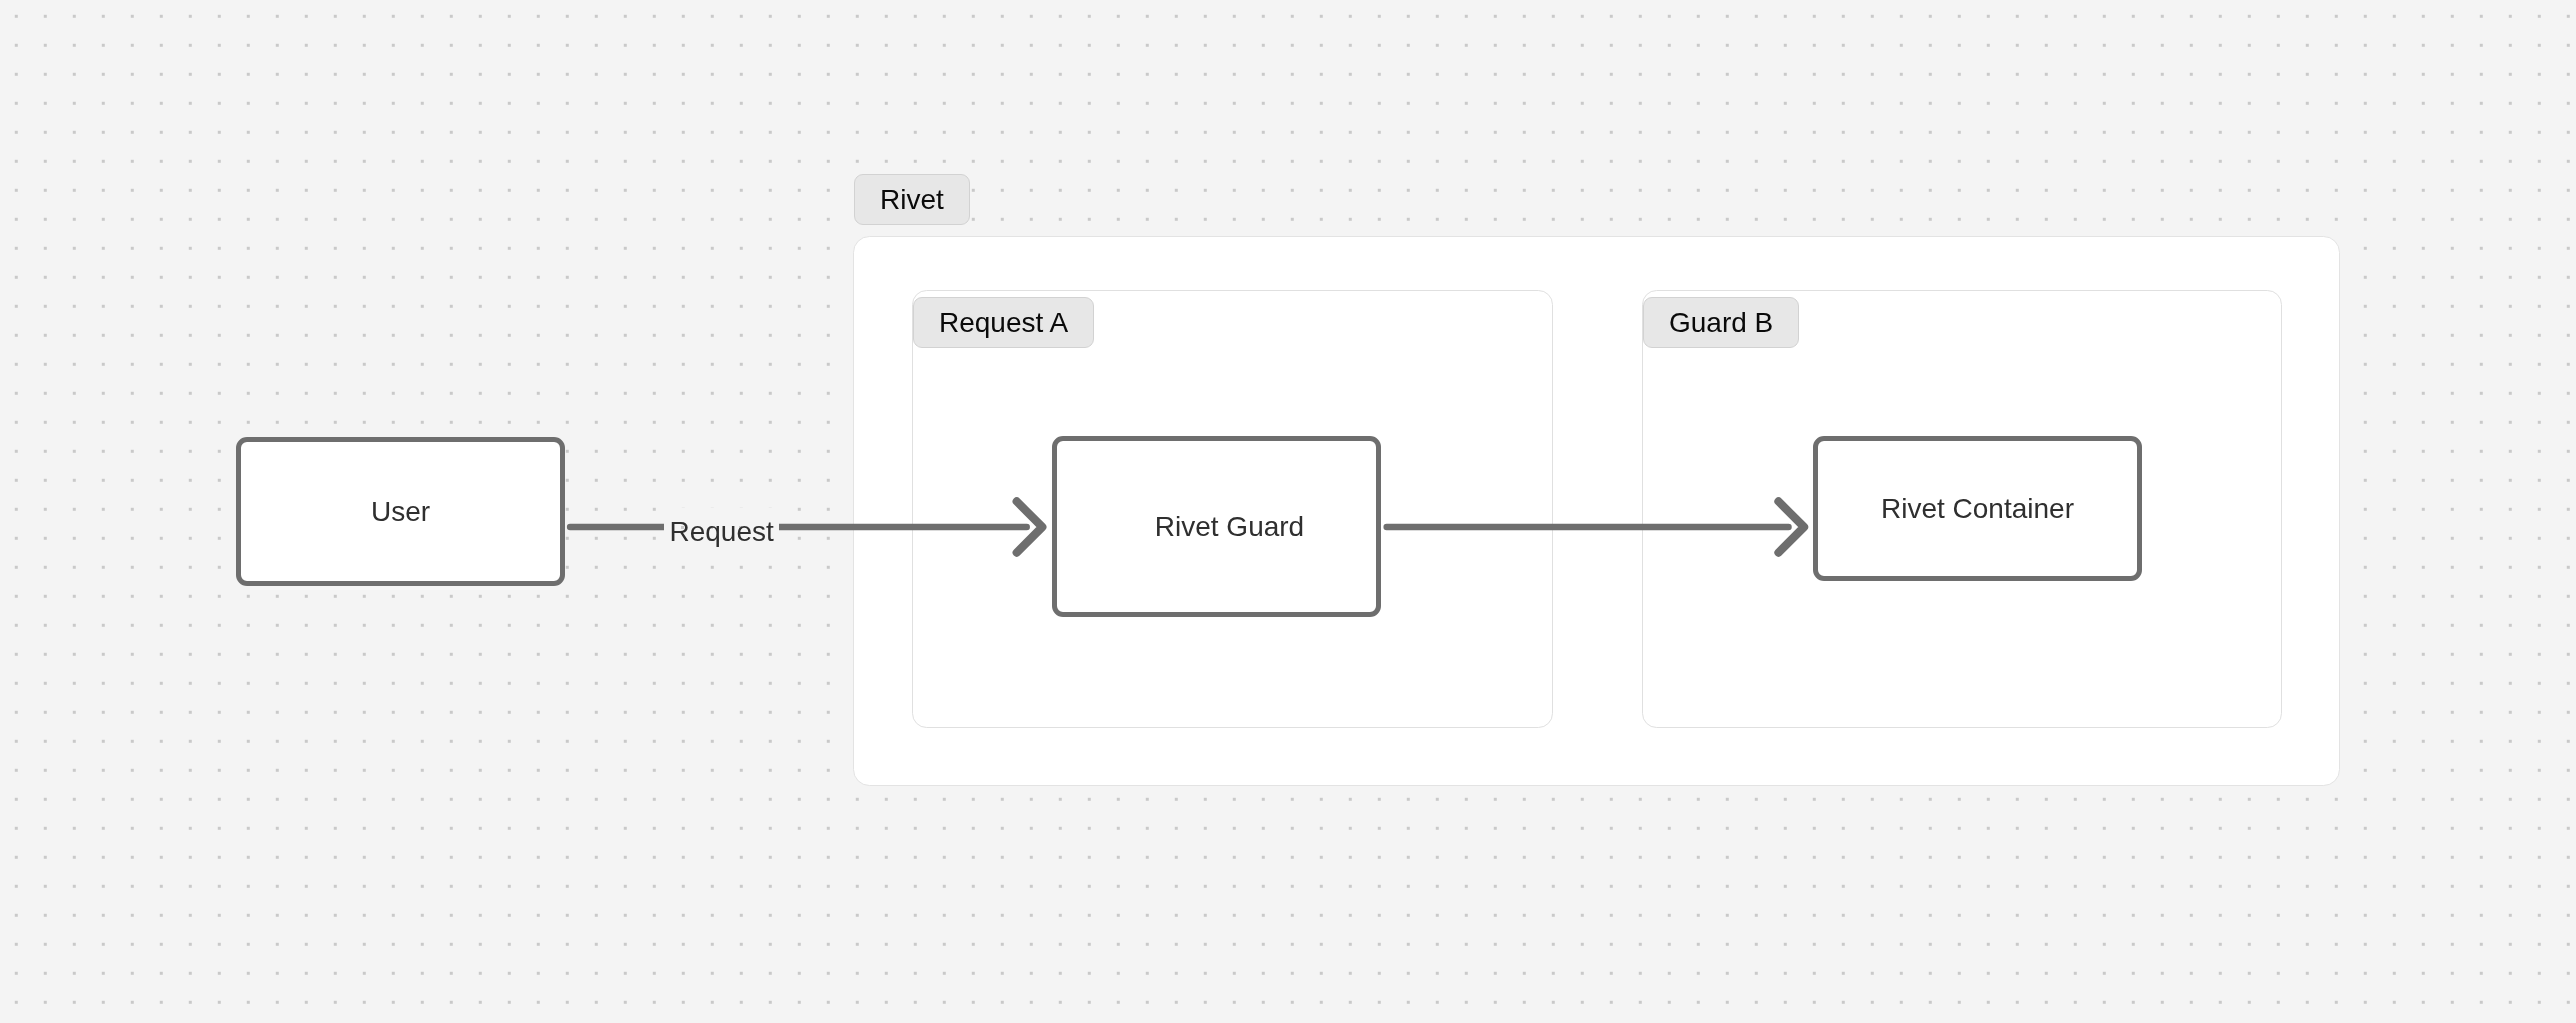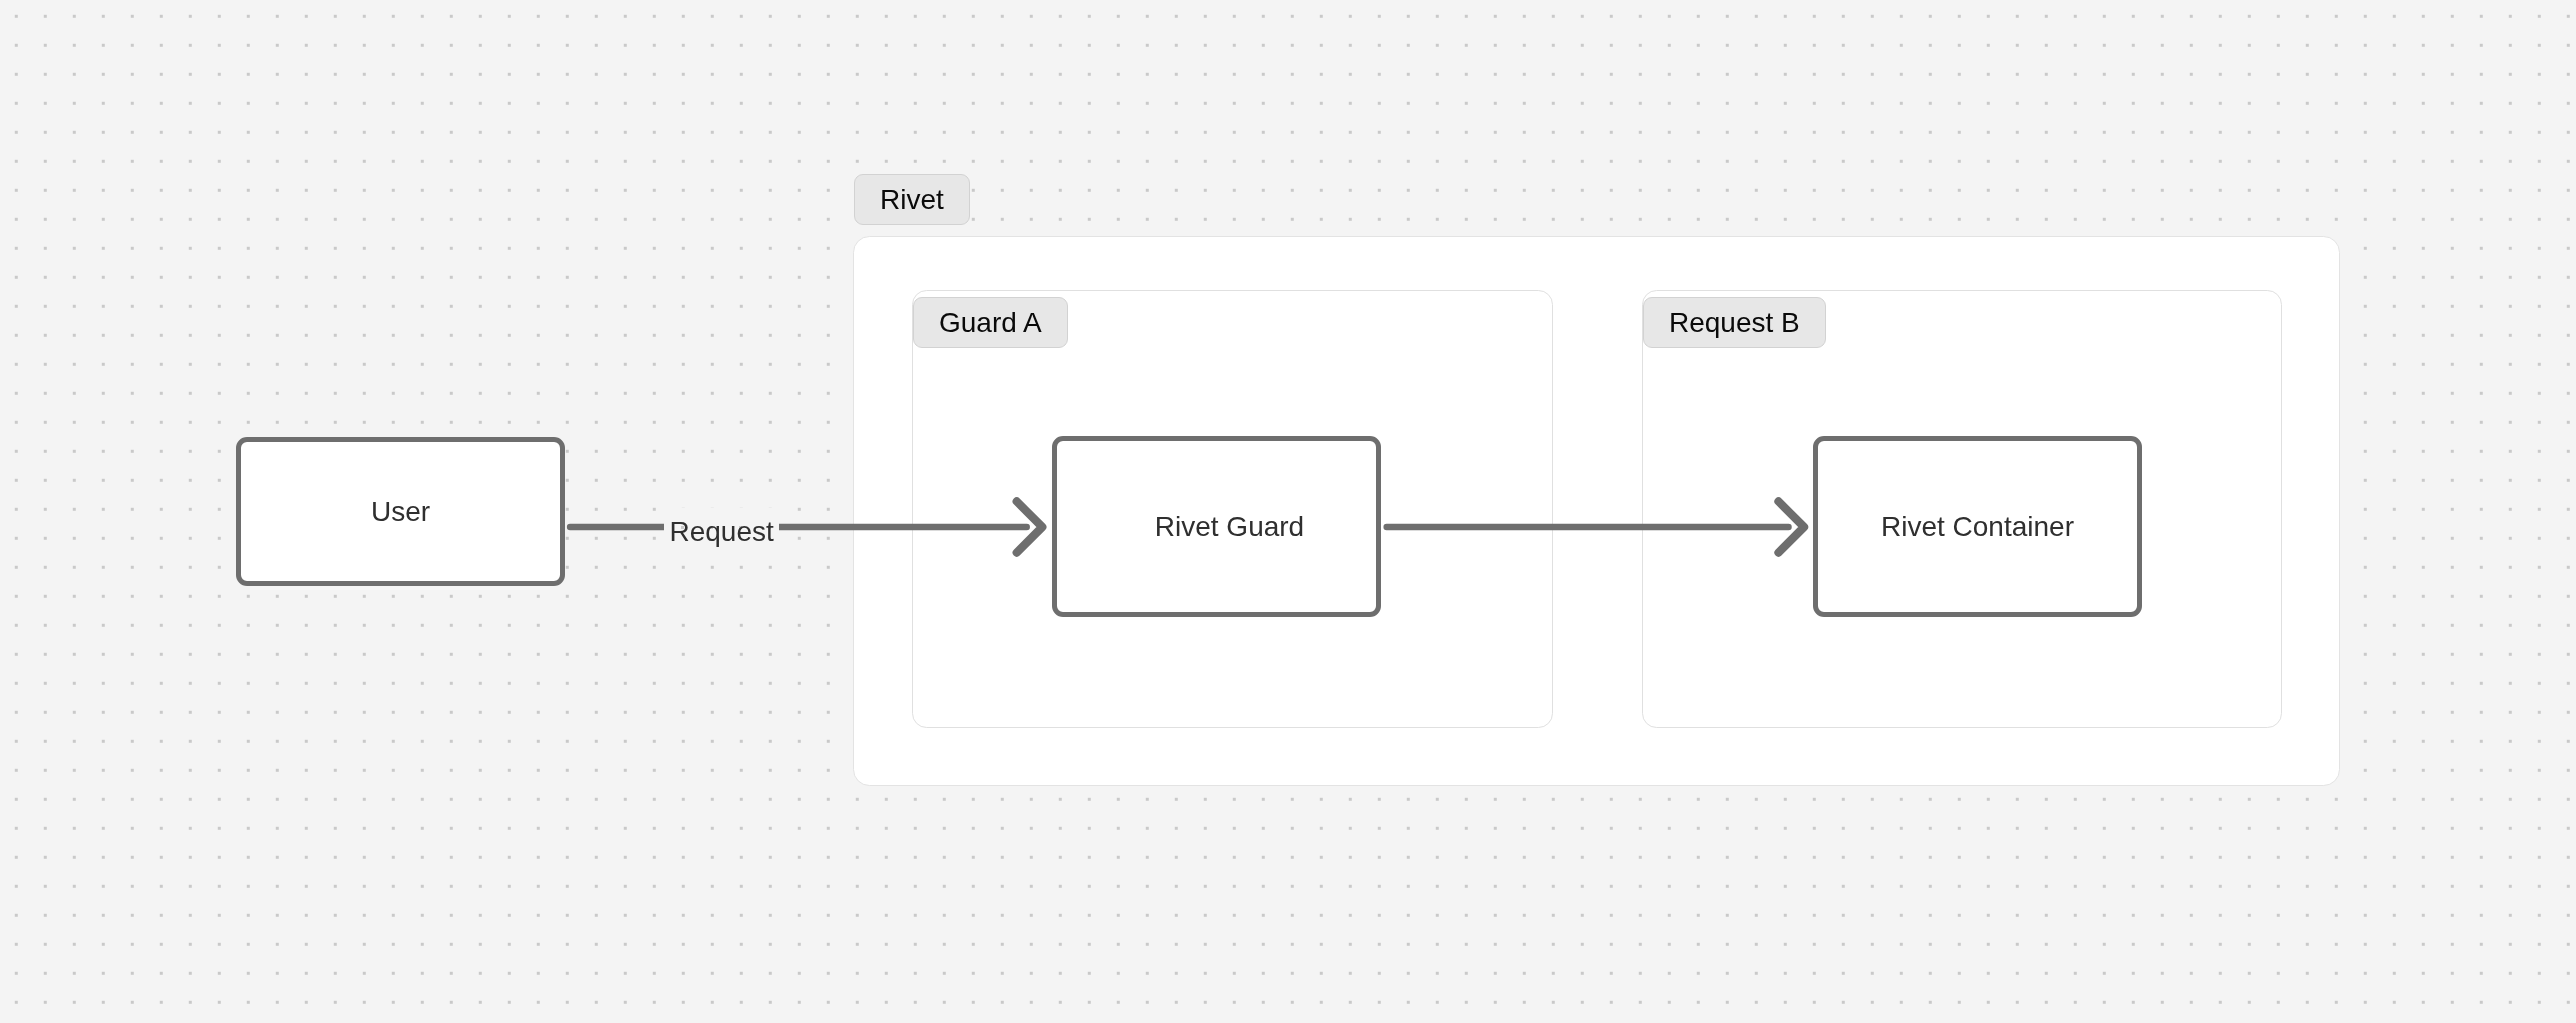--- a/index.html
+++ b/index.html
@@ -79,21 +79,21 @@
     border-radius: 11px;
     box-sizing: border-box;
     color: #2f2f2f;
     font-size: 28px;
     line-height: 1;
     white-space: nowrap;
     z-index: 10;
   }
   .node.node-user            { left: 236px;  top: 437px; width: 329px; height: 149px; }
   .node.node-rivet-guard     { left: 1052px; top: 436px; width: 329px; height: 181px; padding-left: 26px; }
-  .node.node-rivet-container { left: 1813px; top: 436px; width: 329px; height: 181px; }
+  .node.node-rivet-container { left: 1813px; top: 436px; width: 329px; height: 145px; }
 
   
   .edge-svg {
     position: absolute;
     left: 0;
     top: 0;
     width: 2576px;
     height: 1023px;
     overflow: visible;
     z-index: 8;
@@ -151,23 +151,23 @@
     <g>
       <path class="edge-line" d="M 1518 577 L 1958 577"></path>
       <path class="edge-head" d="M 1947 549 L 1975 577 L 1947 605"></path>
     </g>
   </svg>
 
   <div class="edge-label label-request">Request</div>
 
   <div class="group-label label-rivet">Rivet</div>
 
-  <div class="group-label label-region-a">Guard A</div>
+  <div class="group-label label-region-a">Request A</div>
 
-  <div class="group-label label-region-b">Request B</div>
+  <div class="group-label label-region-b">Guard B</div>
 
   <div class="node node-user">User</div>
 
   <div class="node node-rivet-guard">Rivet Guard</div>
 
   <div class="node node-rivet-container">Rivet Container</div>
 
 </div>
 
 

